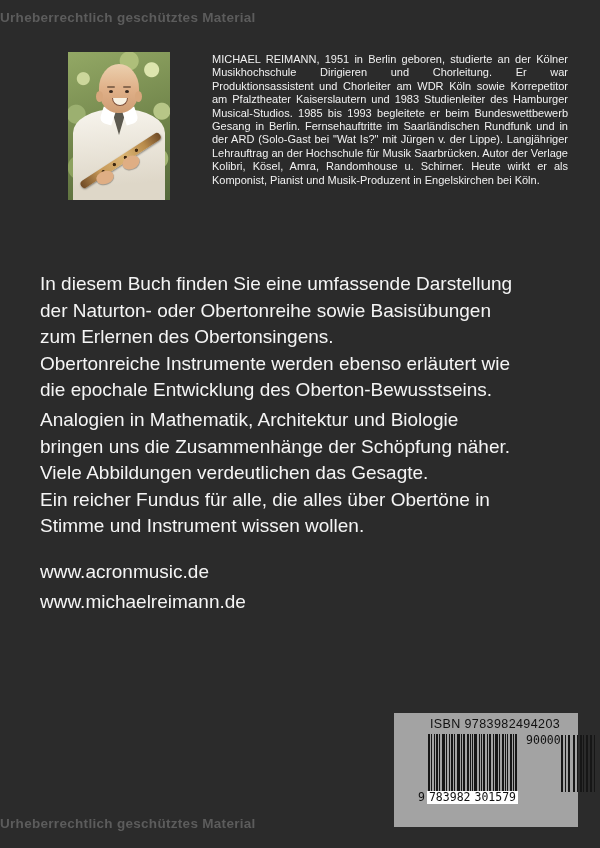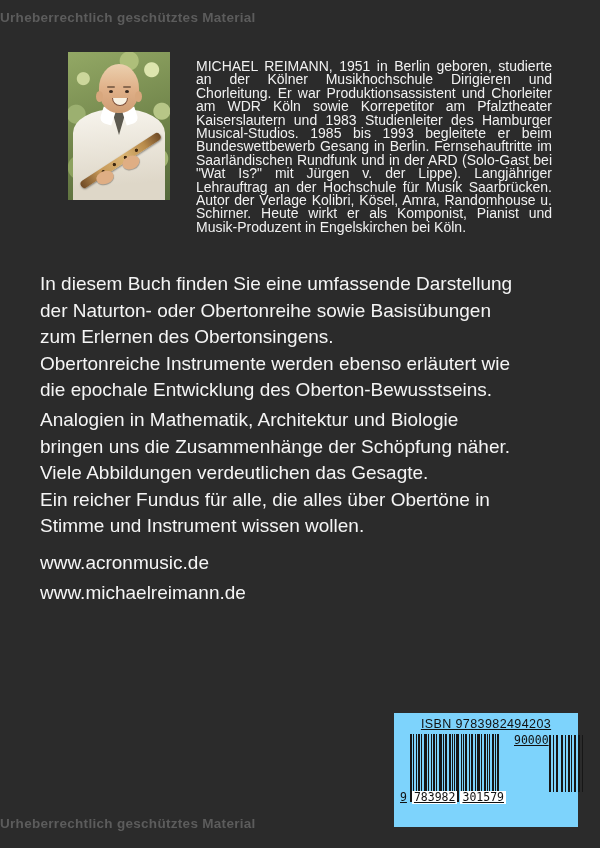--- a/index.html
+++ b/index.html
@@ -77,41 +77,40 @@
       radial-gradient(circle at 42% 50%, #3d2710 0 1.3px, transparent 2px),
       radial-gradient(circle at 56% 50%, #3d2710 0 1.3px, transparent 2px),
       radial-gradient(circle at 70% 50%, #3d2710 0 1.3px, transparent 2px);
   }
   .hand{position:absolute;width:18px;height:13px;background:#dfae84;border-radius:50%;box-shadow:0 1px 1px rgba(0,0,0,.3);}
   .hand.one{left:28px;top:119px;transform:rotate(-20deg);}
   .hand.two{left:54px;top:104px;transform:rotate(-25deg);}
 
   
   .bio{
-    position:absolute;left:196px;top:53px;width:356px;
-    color:#f1f1f1;font-size:14px;line-height:13.4px;
+    position:absolute;left:212px;top:53px;width:356px;
+    color:#f1f1f1;font-size:11px;line-height:13.4px;
     text-align:justify;
-    margin-top:7px;
   }
 
   
   .text-block{
     position:absolute;left:40px;top:271px;width:528px;
     color:#f5f5f5;font-size:19px;line-height:26.6px;
   }
   .text-block p{margin:0;white-space:pre-line;}
   .text-block p + p{margin-top:3px;}
-  .links{margin-top:8px;line-height:30px;}
+  .links{margin-top:17px;line-height:30px;}
   .links div{white-space:pre-line;}
 
   
   .barcode-box{
     position:absolute;left:394px;top:713px;width:184px;height:114px;
-    background:#7dd3fc;z-index:3;color:#111;
-    box-sizing:border-box;padding:4px 6px 0 6px;text-decoration:underline;
+    background:#a3a3a3;z-index:3;color:#111;
+    box-sizing:border-box;padding:4px 6px 0 24px;
   }
   .isbn-label{
     text-align:center;font-size:12.5px;letter-spacing:.4px;line-height:15px;
     font-family:"Liberation Sans",sans-serif;color:#111;
   }
   .bars-row{display:flex;margin-top:2px;}
   .main-barcode{width:110px;position:relative;}
   .bars{display:flex;align-items:flex-start;height:68px;}
   #main-bars{margin-left:10px;}
   .bar{background:#161616;flex:none;}

